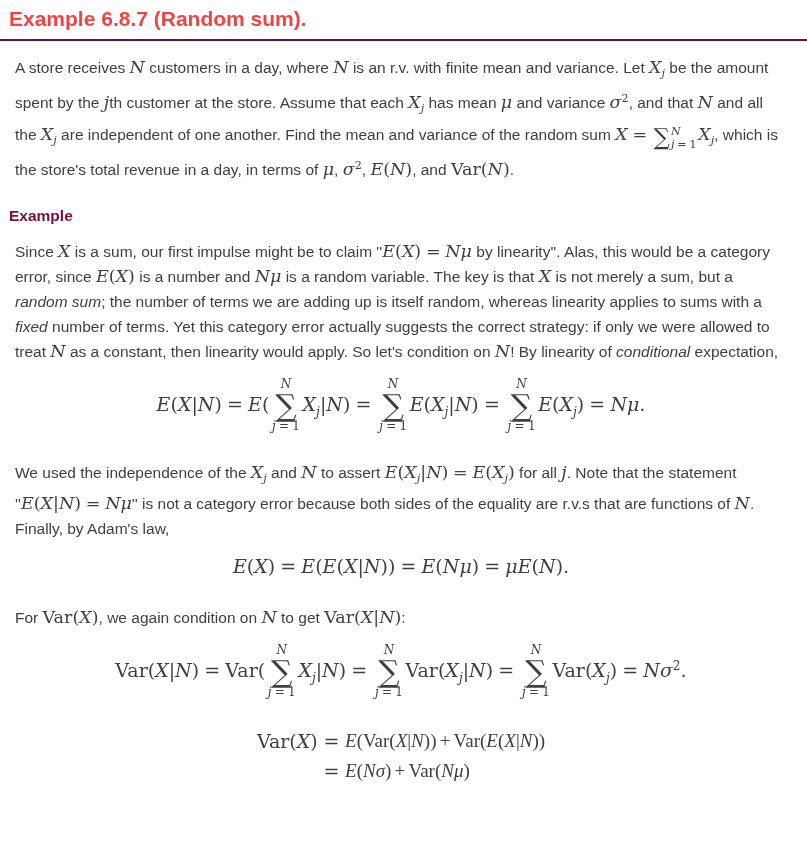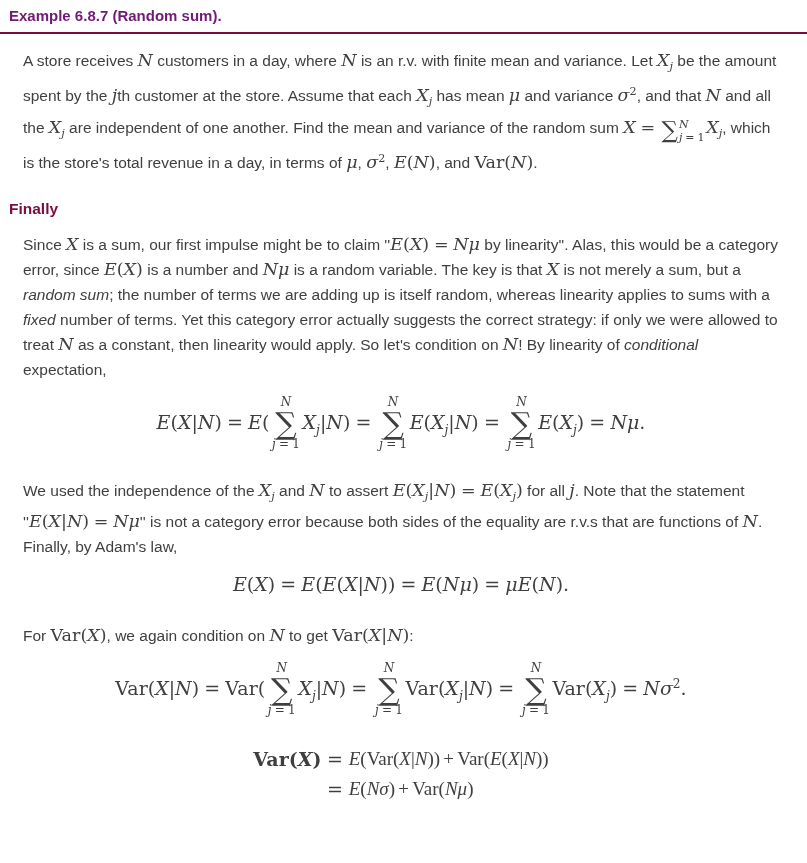--- a/index.html
+++ b/index.html
@@ -5,30 +5,30 @@
   html,body{margin:0;padding:0;background:#ffffff;}
   body{
     width:807px;min-height:863px;
     font-family:"Liberation Sans",sans-serif;
     font-size:15.5px;color:#3f3f3f;
     -webkit-font-smoothing:antialiased;
   }
   article{padding:0 14px 8px 9px;}
 
   h1.example-title{
-    font-size:15px;font-weight:bold;color:#701a75;
+    font-size:21px;font-weight:bold;color:#ef4444;
     margin:0 -14px 0 -9px;
     padding:7px 14px 8px 9px;
     border-bottom:2px solid #7a0c3f;
   }
   h2.solution-title{
     font-size:15.5px;font-weight:bold;color:#7a0c3f;
     margin:25px 0 2px 0;
   }
-  p{line-height:25px;margin:14px 14px;}
+  p{line-height:25px;margin:14px 6px;}
   em{font-style:italic;}
 
   
   .math{font-family:"DejaVu Serif","Liberation Serif",serif;color:#3f3f3f;}
   .math.inline{font-size:17.5px;}
   .m-it{font-style:italic;}
   .m-rm{font-style:normal;}
   .m-sub{font-size:64%;vertical-align:-0.38em;}
   .m-sup{font-size:64%;vertical-align:0.55em;}
   .m-rel{margin:0 0.27em;}
@@ -52,38 +52,38 @@
   .is-top,.is-bot{font-size:11px;line-height:1.2;}
 
   
   .align-block{
     display:grid;
     grid-template-columns:max-content max-content max-content;
     justify-content:center;
     font-size:19px;
     margin:16px 0 10px 0;
   }
-  .al-lhs{text-align:right;line-height:30px;font-weight:bold;}
+  .al-lhs{text-align:right;line-height:30px;}
   .al-eq{padding:0 0.3em;line-height:30px;}
   .al-rhs{text-align:left;line-height:30px;font-family:Liberation Serif, serif;}
 </style>
 </head>
 <body>
 
 <article>
   <h1 class="example-title">Example 6.8.7 (Random sum).</h1>
   <div id="blocks">
       <p>A store receives <span class="math inline"><span class="m-it">N</span></span> customers in a day, where <span class="math inline"><span class="m-it">N</span></span> is an r.v. with finite mean and variance. Let <span class="math inline"><span class="m-it">X</span><span class="m-sub"><span class="m-it">j</span></span></span> be the amount spent by the <span class="math inline"><span class="m-it">j</span></span>th customer at the store. Assume that each <span class="math inline"><span class="m-it">X</span><span class="m-sub"><span class="m-it">j</span></span></span> has mean <span class="math inline"><span class="m-it">μ</span></span> and variance <span class="math inline"><span class="m-it">σ</span><span class="m-sup"><span class="m-ord">2</span></span></span>, and that <span class="math inline"><span class="m-it">N</span></span> and all the <span class="math inline"><span class="m-it">X</span><span class="m-sub"><span class="m-it">j</span></span></span> are independent of one another. Find the mean and variance of the random sum <span class="math inline"><span class="m-it">X</span><span class="m-rel">=</span><span class="inlsum">
             <span class="is-sigma">∑</span>
             <span class="is-rt">
               <span class="is-top"><span class="m-it">N</span></span>
               <span class="is-bot"><span class="m-it">j</span><span class="m-rel">=</span><span class="m-ord">1</span></span>
             </span>
           </span><span class="m-it">X</span><span class="m-sub"><span class="m-it">j</span></span></span>, which is the store's total revenue in a day, in terms of <span class="math inline"><span class="m-it">μ</span></span>, <span class="math inline"><span class="m-it">σ</span><span class="m-sup"><span class="m-ord">2</span></span></span>, <span class="math inline"><span class="m-it">E</span><span class="m-ord">(</span><span class="m-it">N</span><span class="m-ord">)</span></span>, and <span class="math inline"><span class="m-rm"><span class="m-rm">V</span><span class="m-rm">a</span><span class="m-rm">r</span></span><span class="m-ord">(</span><span class="m-it">N</span><span class="m-ord">)</span></span>.</p>
-      <h2 class="solution-title">Finally</h2>
+      <h2 class="solution-title">Example</h2>
       <p>Since <span class="math inline"><span class="m-it">X</span></span> is a sum, our first impulse might be to claim ''<span class="math inline"><span class="m-it">E</span><span class="m-ord">(</span><span class="m-it">X</span><span class="m-ord">)</span><span class="m-rel">=</span><span class="m-it">N</span><span class="m-it">μ</span></span> by linearity''. Alas, this would be a category error, since <span class="math inline"><span class="m-it">E</span><span class="m-ord">(</span><span class="m-it">X</span><span class="m-ord">)</span></span> is a number and <span class="math inline"><span class="m-it">N</span><span class="m-it">μ</span></span> is a random variable. The key is that <span class="math inline"><span class="m-it">X</span></span> is not merely a sum, but a <em>random sum</em>; the number of terms we are adding up is itself random, whereas linearity applies to sums with a <em>fixed</em> number of terms. Yet this category error actually suggests the correct strategy: if only we were allowed to treat <span class="math inline"><span class="m-it">N</span></span> as a constant, then linearity would apply. So let's condition on <span class="math inline"><span class="m-it">N</span></span>! By linearity of <em>conditional</em> expectation,</p>
       <div class="equation math"><span class="m-it">E</span><span class="m-ord">(</span><span class="m-it">X</span><span class="m-ord">|</span><span class="m-it">N</span><span class="m-ord">)</span><span class="m-rel">=</span><span class="m-it">E</span><span class="m-ord">(</span><span class="bigsum">
           <span class="bs-top"><span class="m-it">N</span></span>
           <span class="bs-sigma">∑</span>
           <span class="bs-bot"><span class="m-it">j</span><span class="m-rel">=</span><span class="m-ord">1</span></span>
         </span><span class="m-it">X</span><span class="m-sub"><span class="m-it">j</span></span><span class="m-ord">|</span><span class="m-it">N</span><span class="m-ord">)</span><span class="m-rel">=</span><span class="bigsum">
           <span class="bs-top"><span class="m-it">N</span></span>
           <span class="bs-sigma">∑</span>
           <span class="bs-bot"><span class="m-it">j</span><span class="m-rel">=</span><span class="m-ord">1</span></span>
         </span><span class="m-it">E</span><span class="m-ord">(</span><span class="m-it">X</span><span class="m-sub"><span class="m-it">j</span></span><span class="m-ord">|</span><span class="m-it">N</span><span class="m-ord">)</span><span class="m-rel">=</span><span class="bigsum">

